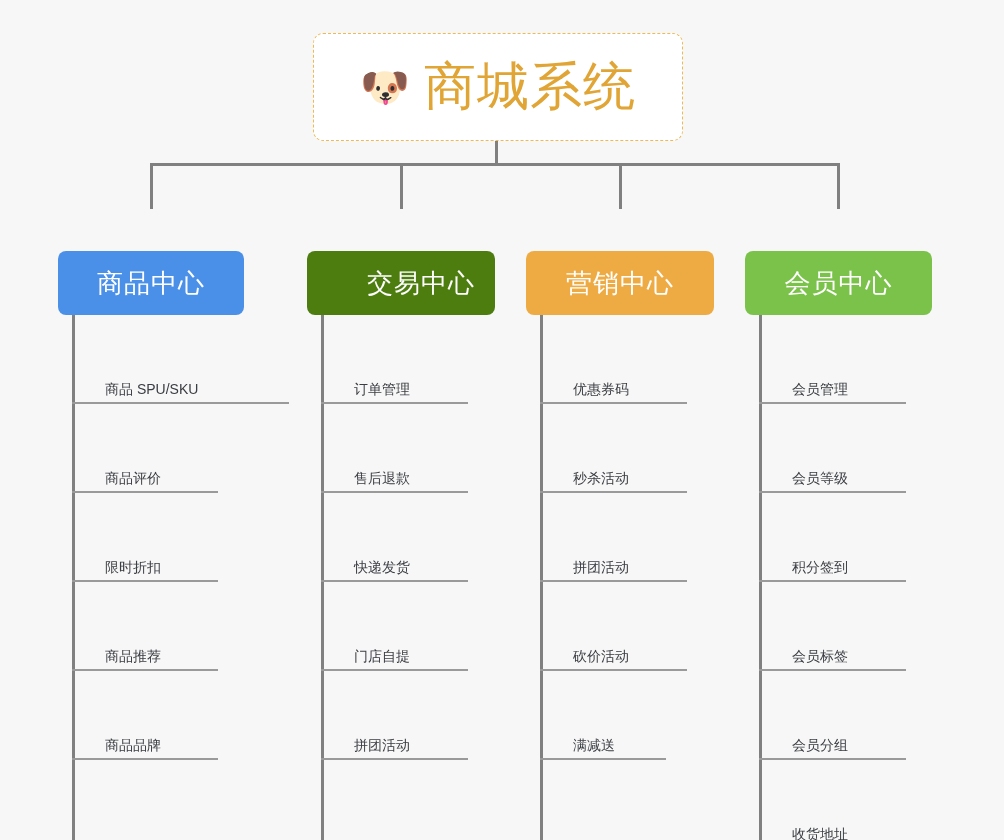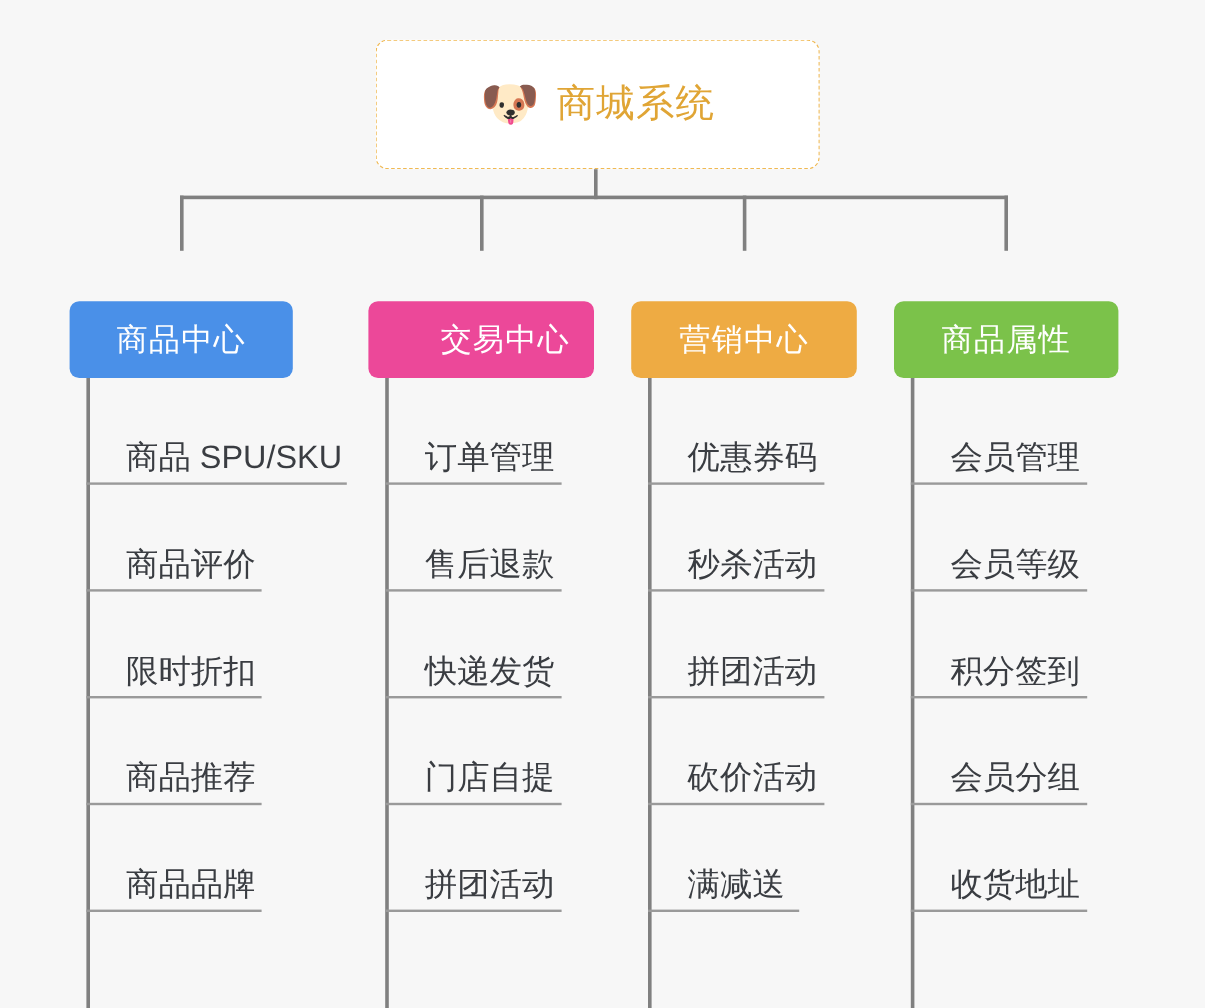--- a/index.html
+++ b/index.html
@@ -36,21 +36,21 @@
     justify-content: center;
     gap: 14px;
   }
   .root-emoji {
     font-size: 40px;
     line-height: 1;
     display: block;
     filter: saturate(1.05);
   }
   .root-title {
-    font-size: 32px;
+    font-size: 52px;
     color: #e0a535;
     letter-spacing: 1px;
     white-space: nowrap;
   }
 
   
   .trunk {
     position: absolute;
     left: 495px;
     top: 141px;
@@ -107,42 +107,42 @@
   .leaf {
     position: relative;
     height: 89px;
     box-sizing: border-box;
     display: flex;
     align-items: flex-end;
     padding-left: 47px;
     padding-bottom: 4px;
   }
   .leaf-label {
-    font-size: 27px;
+    font-size: 14px;
     color: #3a3d42;
     white-space: nowrap;
     line-height: 1.1;
     padding-bottom: 3px;
   }
   .leaf-underline {
     position: absolute;
     left: 14px;
     bottom: 0;
     height: 2px;
     background: #9a9a9a;
   }
 
   
   #branch-0 { left: 58px;  width: 186px; }
   #branch-1 { left: 307px; width: 188px; }
   #branch-2 { left: 526px; width: 188px; }
   #branch-3 { left: 745px; width: 187px; }
 
   #branch-0 .branch-header { background: #4a90e8; }
-  #branch-1 .branch-header { background: #ec4899; padding-left: 40px; }
+  #branch-1 .branch-header { background: #4d7c0f; padding-left: 40px; }
   #branch-2 .branch-header { background: #eeab43; }
   #branch-3 .branch-header { background: #7bc24a; }
 </style>
 </head>
 <body>
 
 <div id="mindmap">
 
   <div class="root-node">
     <span class="root-emoji">🐶</span>
@@ -238,37 +238,41 @@
       </li>
       <li class="leaf">
         <span class="leaf-label">满减送</span>
         <span class="leaf-underline" style="width:126px;"></span>
       </li>
     </ul>
   </div>
 
   <div class="branch" id="branch-3">
     <div class="branch-header">
-      <span>商品属性</span>
+      <span>会员中心</span>
     </div>
     <div class="branch-spine" style="height:534px;"></div>
     <ul class="leaf-list">
       <li class="leaf">
         <span class="leaf-label">会员管理</span>
         <span class="leaf-underline" style="width:147px;"></span>
       </li>
       <li class="leaf">
         <span class="leaf-label">会员等级</span>
         <span class="leaf-underline" style="width:147px;"></span>
       </li>
       <li class="leaf">
         <span class="leaf-label">积分签到</span>
         <span class="leaf-underline" style="width:147px;"></span>
       </li>
       <li class="leaf">
+        <span class="leaf-label">会员标签</span>
+        <span class="leaf-underline" style="width:147px;"></span>
+      </li>
+      <li class="leaf">
         <span class="leaf-label">会员分组</span>
         <span class="leaf-underline" style="width:147px;"></span>
       </li>
       <li class="leaf">
         <span class="leaf-label">收货地址</span>
         <span class="leaf-underline" style="width:147px;"></span>
       </li>
     </ul>
   </div>
 

